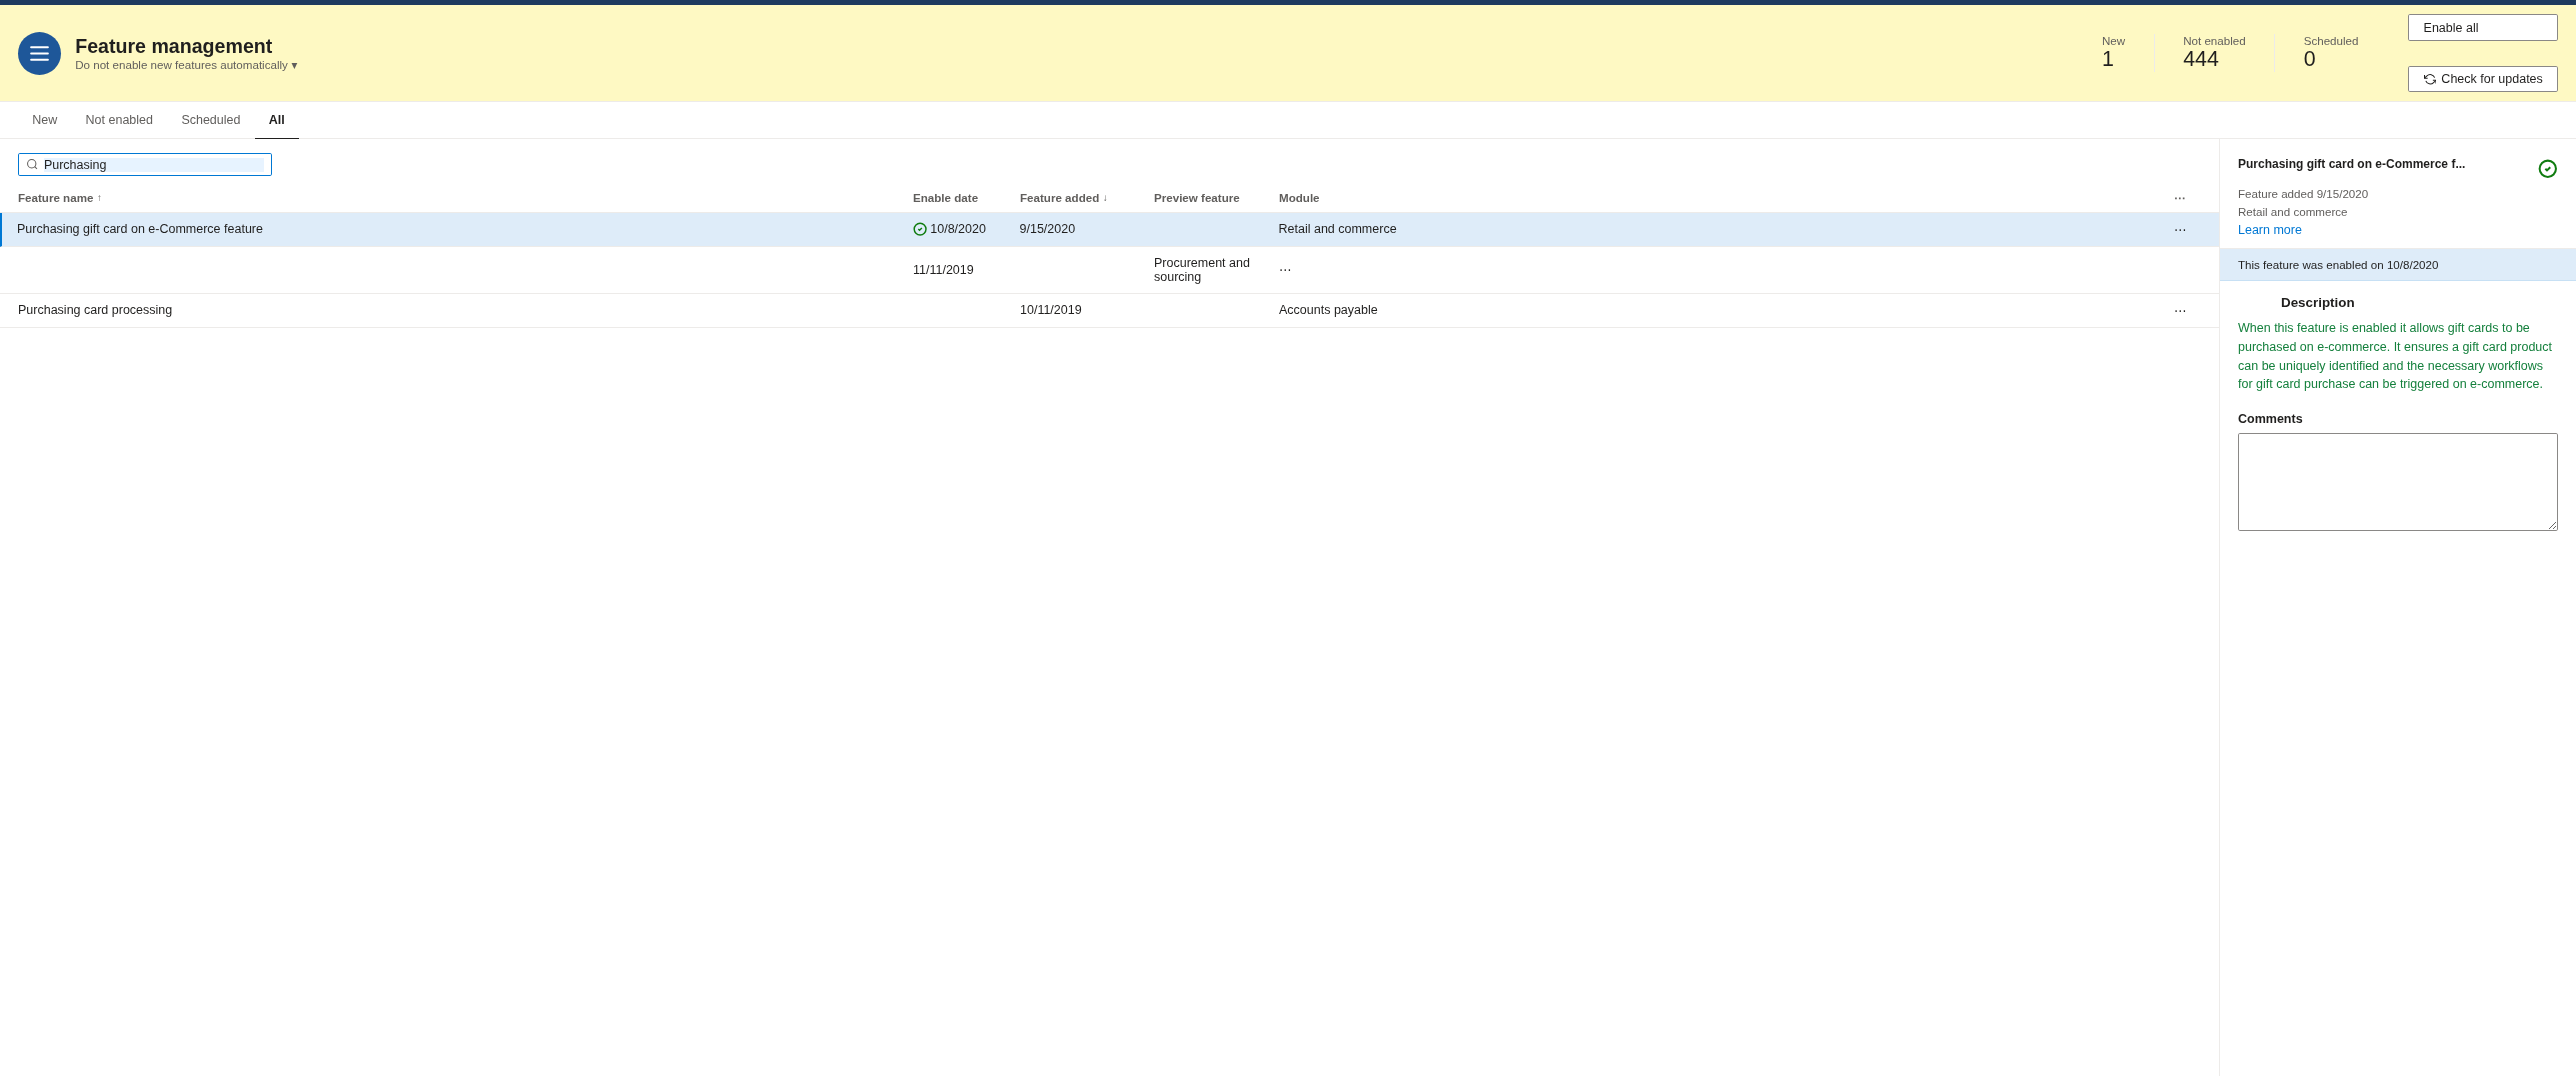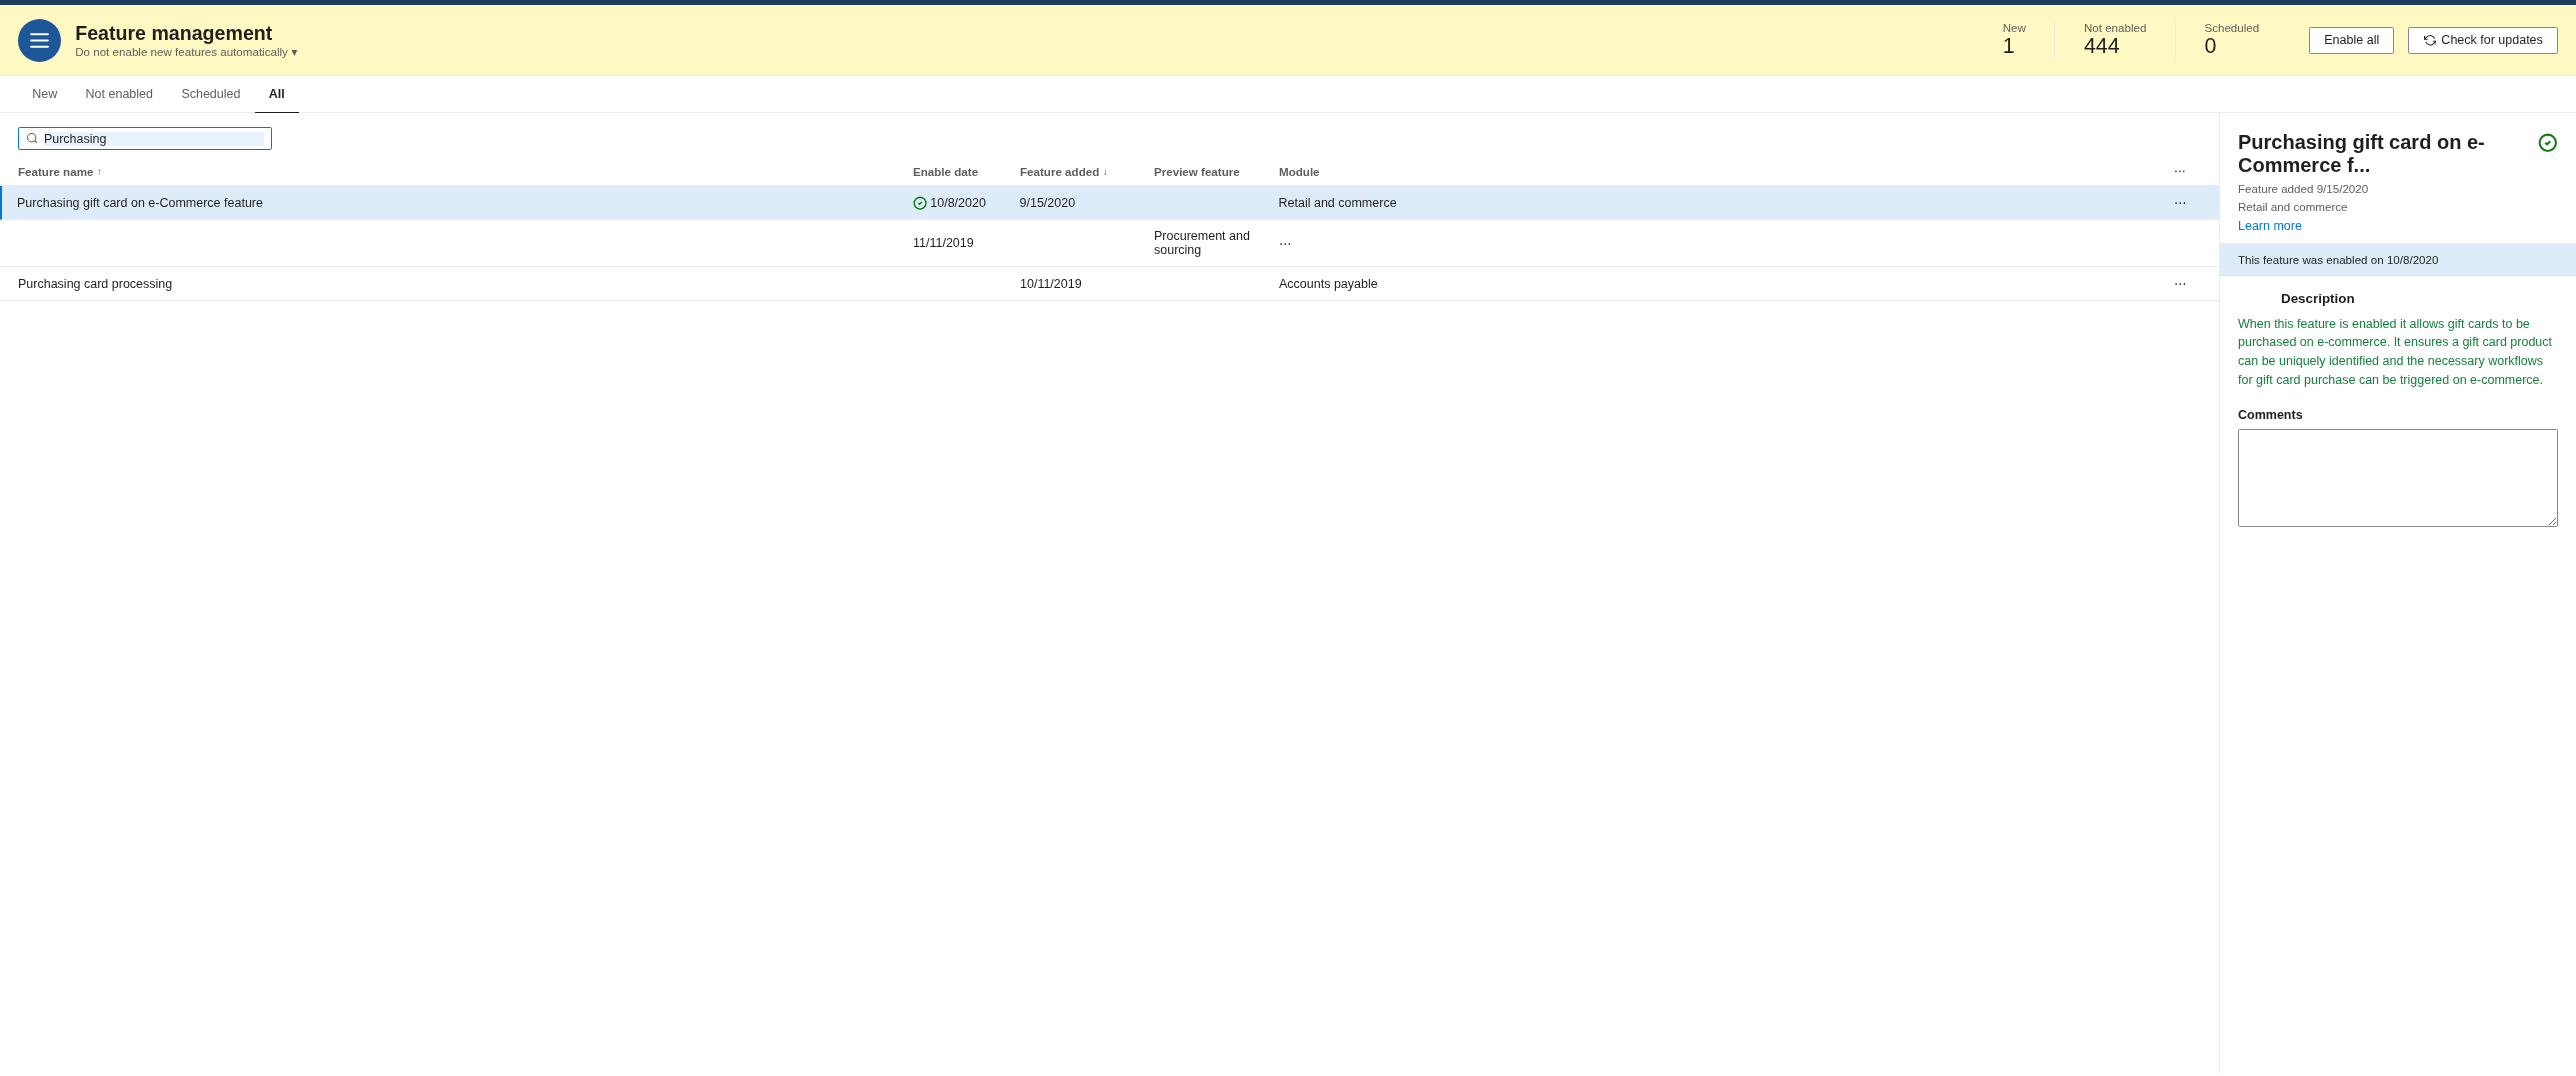--- a/index.html
+++ b/index.html
@@ -33,21 +33,21 @@
       display: flex; align-items: center; gap: 0;
     }
     .stat-block {
       padding: 0 28.5px;
       border-right: 0.9px solid #edebe9;
       text-align: left;
     }
     .stat-block:last-child { border-right: none; }
     .stat-label { font-size: 11.6px; color: #605e5c; }
     .stat-value { font-size: 21.4px; font-weight: 400; color: #201f1e; }
-    .header-actions { display: flex; gap: 14px; margin-left: 21.4px; }
+    .header-actions { display: flex; gap: 25px; margin-left: 21.4px; flex-direction: column; }
     .btn {
       padding: 5.3px 14.2px;
       border: 0.9px solid #8a8886;
       background: #fff;
       font-size: 12.5px;
       cursor: pointer;
       border-radius: 1.8px;
       color: #201f1e;
       display: flex; align-items: center; gap: 5.3px;
     }
@@ -155,21 +155,21 @@
       background: #fff;
     }
     .detail-header {
       padding: 18px 18px 10.7px;
       border-bottom: 0.9px solid #edebe9;
     }
     .detail-title-row {
       display: flex; align-items: flex-start; justify-content: space-between; gap: 7.1px;
     }
     .detail-title {
-      font-size: 20px; font-weight: 600; color: #201f1e; flex: 1;
+      font-size: 12px; font-weight: 600; color: #201f1e; flex: 1;
     }
     .detail-check-icon { color: #107c10; flex-shrink: 0; margin-top: 1.8px; }
     .detail-meta { font-size: 11.6px; color: #605e5c; margin-top: 5.3px; }
     .detail-learn-more { color: #0078d4; font-size: 12.5px; cursor: pointer; margin-top: 5.3px; display: block; }
     .detail-enabled-banner {
       background: #deecf9;
       padding: 9px 18px;
       font-size: 11.6px;
       color: #201f1e;
       border-bottom: 0.9px solid #c7e0f4;

